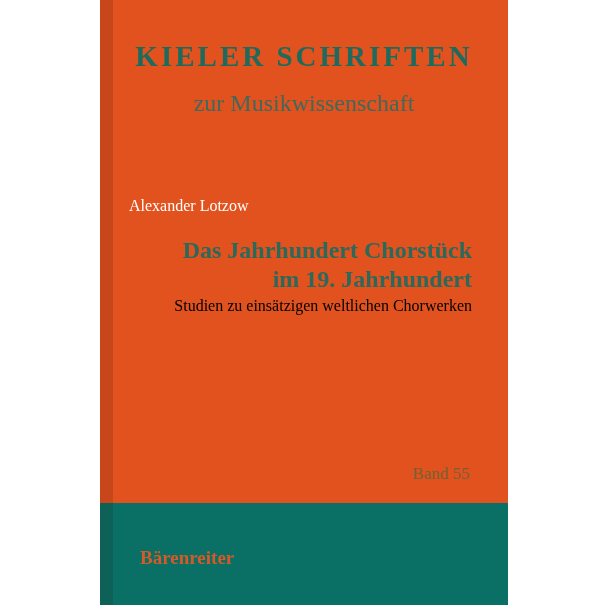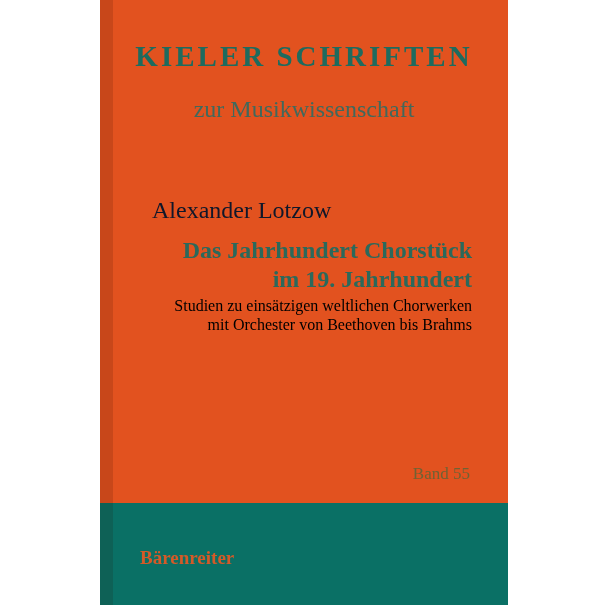--- a/index.html
+++ b/index.html
@@ -51,33 +51,33 @@
     top: 40px;
     left: 0;
     width: 100%;
     text-align: center;
     font-size: 29px;
     font-weight: bold;
     letter-spacing: 3px;
     color: #1e6b5e;
   }
   .series-subtitle {
-    top: 96px;
+    top: 90px;
     left: 0;
     width: 100%;
     text-align: center;
     font-size: 24px;
     font-weight: normal;
     color: #40695c;
   }
   .author {
     top: 197px;
-    left: 52px;
-    font-size: 24px;
-    color: #0f172a;
+    left: 29px;
+    font-size: 16px;
+    color: #ffffff;
   }
   .book-title {
     top: 236px;
     right: 36px;
     text-align: right;
     font-size: 24px;
     font-weight: bold;
     line-height: 29px;
     color: #2b695b;
   }
@@ -117,21 +117,20 @@
 
     <div class="txt author">Alexander Lotzow</div>
 
     <div class="txt book-title">
       <div>Das Jahrhundert Chorstück</div>
       <div>im 19. Jahrhundert</div>
     </div>
 
     <div class="txt book-subtitle">
       <div>Studien zu einsätzigen weltlichen Chorwerken</div>
-      <div>mit Orchester von Beethoven bis Brahms</div>
     </div>
 
     <div class="txt volume">Band 55</div>
 
     <div class="teal-band"></div>
 
     <div class="txt publisher">Bärenreiter</div>
 
     <div class="spine-shadow"></div>
   </div>

